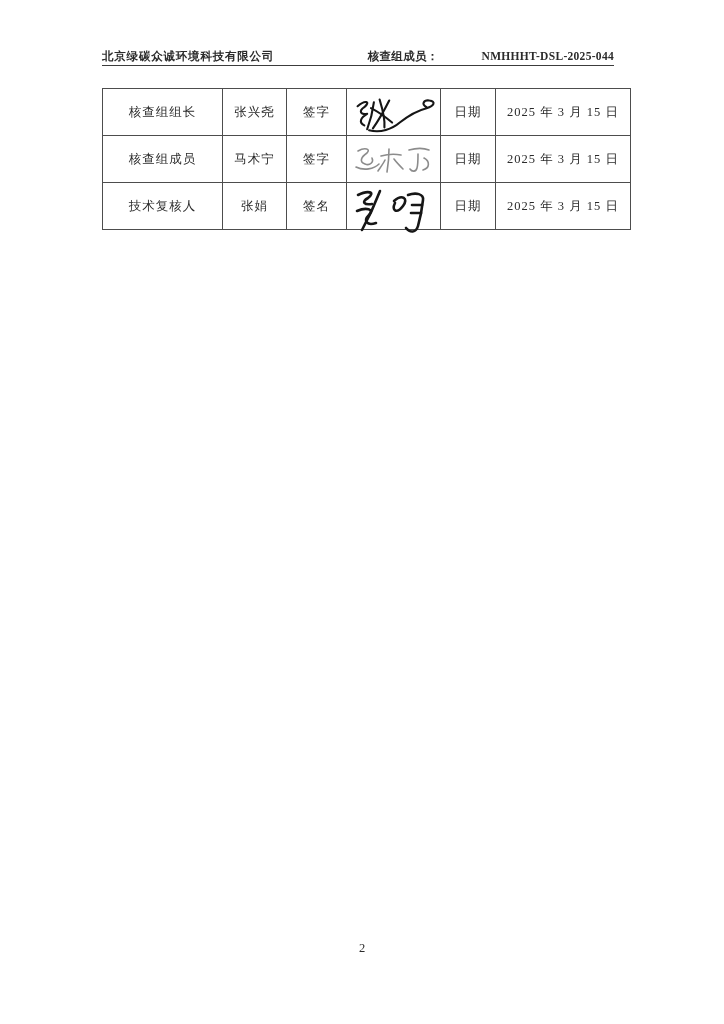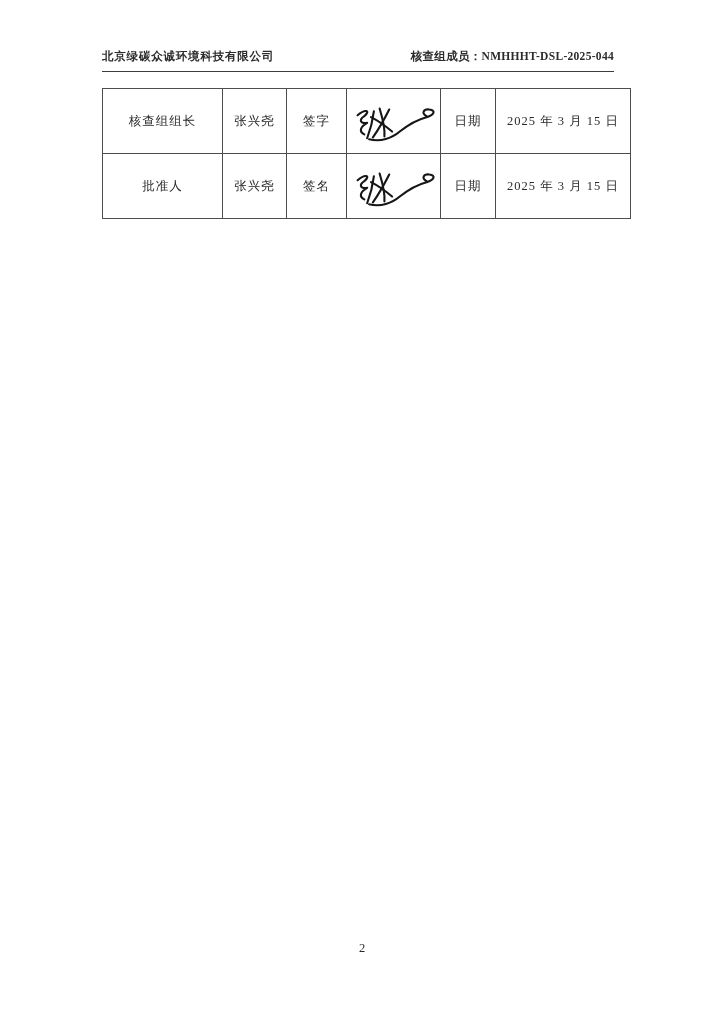--- a/index.html
+++ b/index.html
@@ -17,49 +17,48 @@
   
   .page-header {
     position: absolute;
     left: 102px;
     top: 48px;
     width: 512px;
     display: flex;
     justify-content: space-between;
     align-items: baseline;
     border-bottom: 1px solid #3c3c3c;
-    padding-bottom: 6px;
     font-size: 11.5px;
     line-height: 17px;
     font-weight: 600;
     letter-spacing: 0.8px;
     white-space: nowrap;
   }
   .file-number { letter-spacing: 0.3px; }
-  .file-number .num { font-weight: 600; }
+  .file-number .num { font-weight: 600; margin-left: 43px; }
 
   
   table.signoff {
     position: absolute;
     left: 102px;
     top: 88px;
     width: 519px;
     border-collapse: collapse;
     table-layout: fixed;
   }
   table.signoff td {
     border: 1px solid #4d4d4d;
     height: 46px;
     text-align: center;
     vertical-align: middle;
     font-size: 12.5px;
     letter-spacing: 1px;
     color: #2b2b2b;
     overflow: visible;
-    padding: 9px;
+    padding: 0;
   }
   td.c-role  { width: 120px; }
   td.c-name  { width: 64px; font-family: Liberation Mono, monospace;  }
   td.c-sign  { width: 60px; border-radius: 9px;  }
   td.c-auto  { width: 94px;  }
   td.c-datel { width: 55px;  }
   td.c-date  { width: 135px; letter-spacing: 0.2px; }
 
   .sig-wrap {
     position: relative;
@@ -116,39 +115,62 @@
               <path class="ink-dark sig-a" d="M43,8 C38,18 31,30 26,37"></path>
               <path class="ink-dark sig-a" d="M33,7 C36,17 39,27 38,36"></path>
               <path class="ink-dark sig-a" d="M22,39 C34,42 46,38 54,31 C64,23 74,18 82,16 C90,14 92,9 85,8 C79,7 76,12 82,15"></path>
             </svg>
           </div>
         </td>
         <td class="c-datel">日期</td>
         <td class="c-date">2025 年 3 月 15 日</td>
       </tr>
 
-
-
       <tr>
-        <td class="c-role">批准人</td>
-        <td class="c-name">张兴尧</td>
-        <td class="c-sign">签名</td>
+        <td class="c-role">核查组成员</td>
+        <td class="c-name">马术宁</td>
+        <td class="c-sign">签字</td>
         <td class="c-auto">
           <div class="sig-wrap">
-            <svg width="92" height="40" viewBox="0 0 96 40" aria-label="张兴尧">
-              <path class="ink-dark sig-a" d="M10,14 C18,7 24,9 17,15 C11,19 13,23 20,22 C13,26 11,31 17,34"></path>
-              <path class="ink-dark sig-a" d="M27,10 C26,18 23,30 20,38"></path>
-              <path class="ink-dark sig-a" d="M24,16 C32,20 40,26 46,31"></path>
-              <path class="ink-dark sig-a" d="M43,8 C38,18 31,30 26,37"></path>
-              <path class="ink-dark sig-a" d="M33,7 C36,17 39,27 38,36"></path>
-              <path class="ink-dark sig-a" d="M22,39 C34,42 46,38 54,31 C64,23 74,18 82,16 C90,14 92,9 85,8 C79,7 76,12 82,15"></path>
+            <svg width="84" height="34" viewBox="0 0 84 34" aria-label="马术宁">
+              <path class="ink-light sig-b" d="M6,9 C13,5 19,7 15,11 C9,15 7,20 13,22 C18,24 22,20 20,16"></path>
+              <path class="ink-light sig-b" d="M4,25 C12,29 22,27 27,22"></path>
+              <path class="ink-light sig-b" d="M37,7 C37,15 36,24 35,30"></path>
+              <path class="ink-light sig-b" d="M29,14 C36,12 44,12 49,13"></path>
+              <path class="ink-light sig-b" d="M33,18 C31,22 28,26 26,29"></path>
+              <path class="ink-light sig-b" d="M42,17 C45,21 48,24 51,27"></path>
+              <path class="ink-light sig-b" d="M57,8 C64,6 72,6 77,8"></path>
+              <path class="ink-light sig-b" d="M66,12 C66,18 66,23 65,26 C64,30 60,30 58,27"></path>
+              <path class="ink-light sig-b" d="M72,16 C78,19 78,26 71,28"></path>
             </svg>
           </div>
         </td>
         <td class="c-datel">日期</td>
         <td class="c-date">2025 年 3 月 15 日</td>
       </tr>
+
+      <tr>
+        <td class="c-role">技术复核人</td>
+        <td class="c-name">张娟</td>
+        <td class="c-sign">签名</td>
+        <td class="c-auto">
+          <div class="sig-wrap">
+            <svg class="sig-over" width="88" height="52" viewBox="0 0 88 52" aria-label="张娟">
+              <path class="ink-dark sig-c" d="M8,10 C18,5 26,7 18,13 C11,17 14,20 22,19"></path>
+              <path class="ink-dark sig-c" d="M7,26 C16,22 25,24 19,30 C13,36 17,41 26,38"></path>
+              <path class="ink-dark sig-c" d="M30,6 C25,19 18,34 12,45"></path>
+              <path class="ink-dark sig-c" d="M44,16 C52,9 59,13 53,21 C47,29 41,26 45,18"></path>
+              <path class="ink-dark sig-c" d="M58,10 C66,7 74,9 73,15 C72,24 70,34 68,41 C66,48 60,48 56,43"></path>
+              <path class="ink-dark sig-c" d="M62,20 L72,20"></path>
+              <path class="ink-dark sig-c" d="M61,28 L71,28"></path>
+            </svg>
+          </div>
+        </td>
+        <td class="c-datel">日期</td>
+        <td class="c-date">2025 年 3 月 15 日</td>
+      </tr>
+
     </tbody>
   </table>
 
   <div class="page-number">2</div>
 
 </div>
 
 </body></html>

